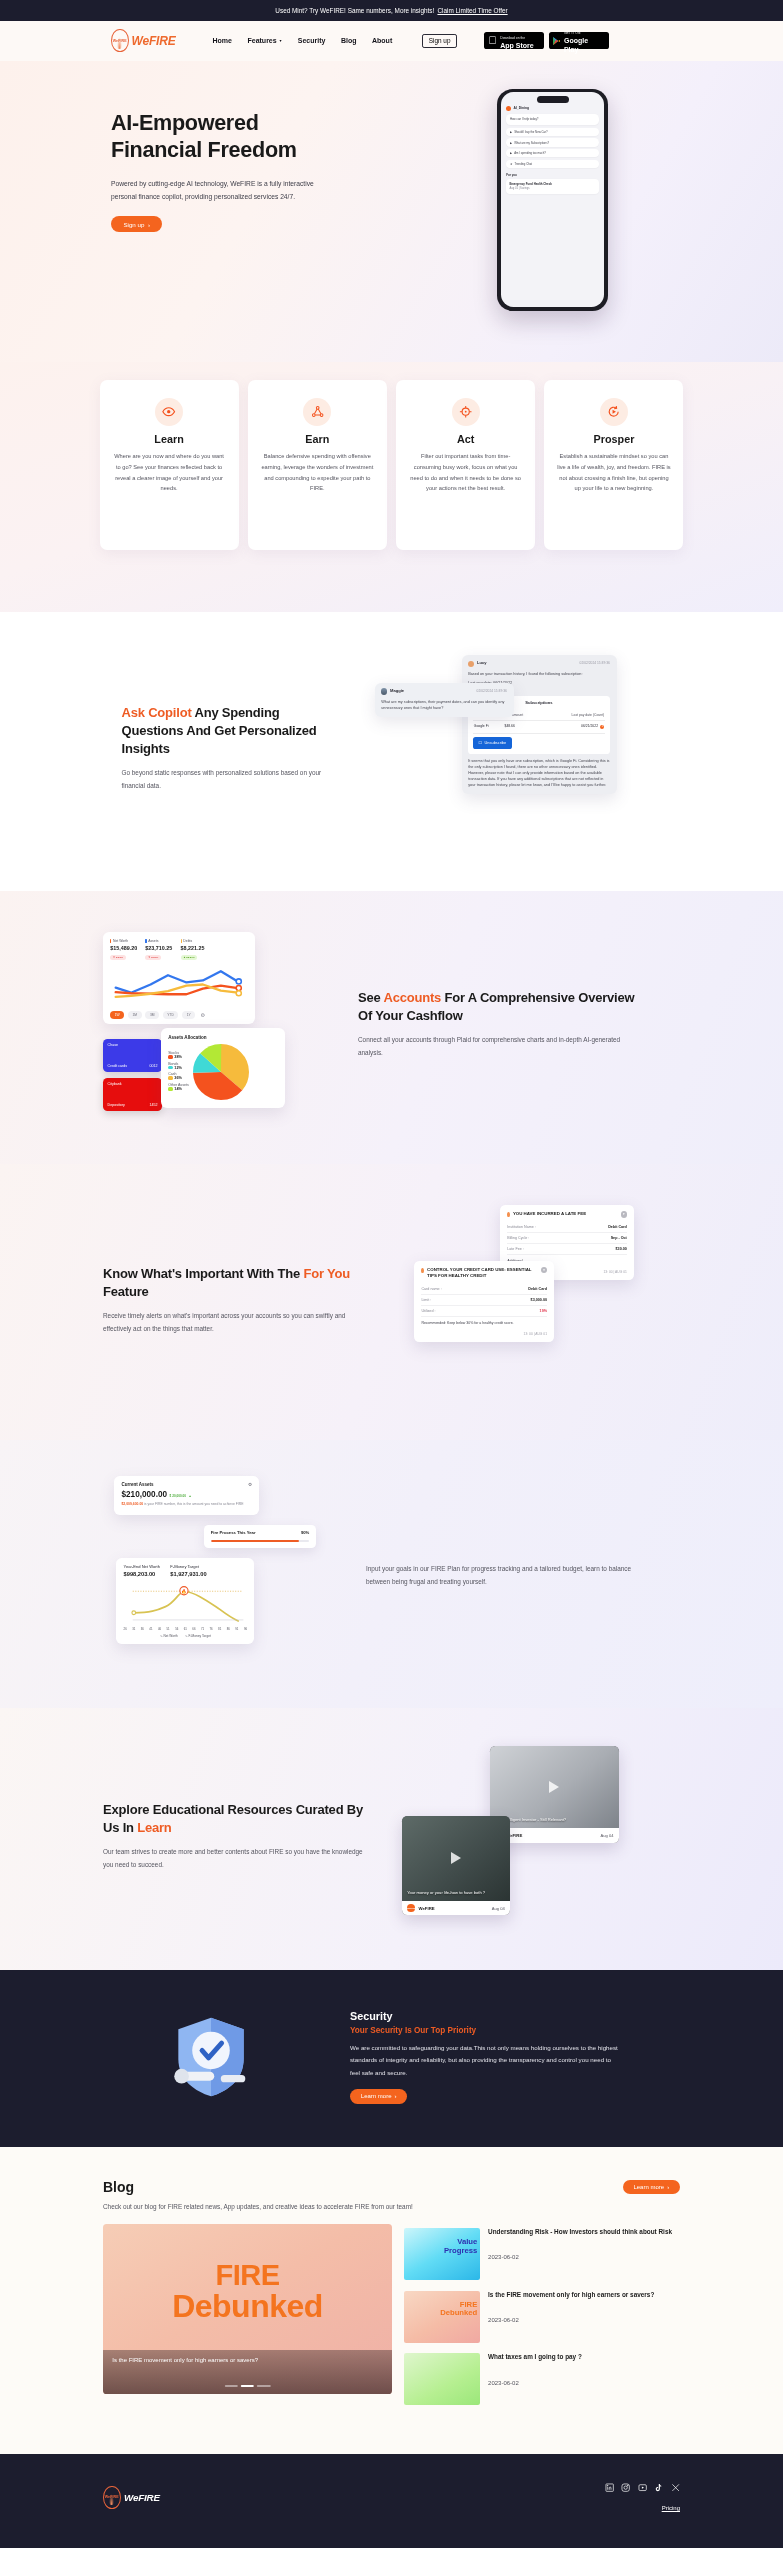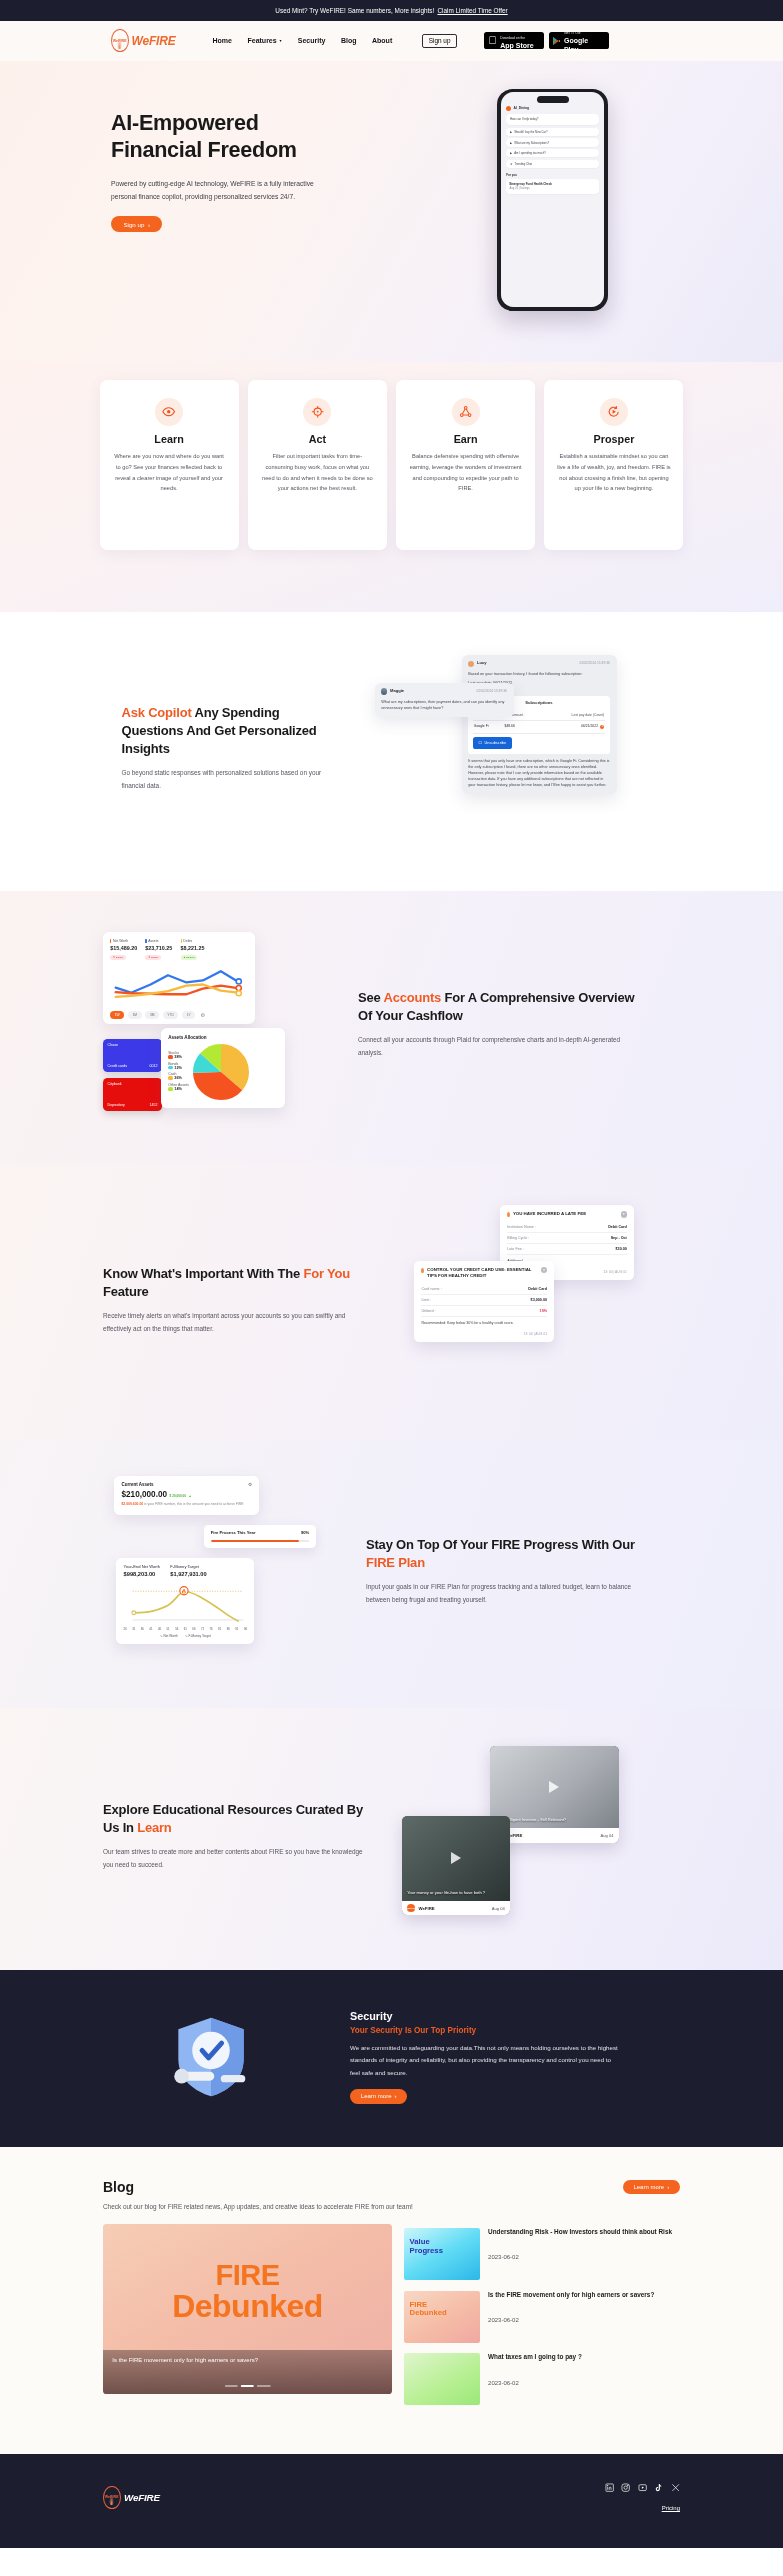--- a/index.html
+++ b/index.html
@@ -248,21 +248,21 @@
   .hero-post .caption {
     position:absolute; left:0; right:0; bottom:0; height: 44px;
     background: linear-gradient(rgba(60,40,40,.42), rgba(55,35,35,.70));
     color:#fff; font-size: 6px; padding: 7.2px 9.3px;
   }
   .dots { position:absolute; bottom: 7.2px; left:50%; transform:translateX(-50%); display:flex; gap:3.1px; }
   .dots i { display:block; width:13.4px; height:2.1px; background:rgba(255,255,255,.45); border-radius:1px;}
   .dots i.on { background:#fff; }
   .post-list { flex: 1; }
   .post-row { display:flex; gap: 7.7px; padding: 3.6px 0 7.2px; }
-  .post-thumb { width: 76px; height: 52px; border-radius: 2.1px; flex:0 0 auto; position:relative; overflow:hidden;}
+  .post-thumb { width: 76px; height: 52px; border-radius: 2.1px; flex:0 0 auto; position:relative; overflow:hidden;text-align:right;}
   .post-thumb .pt { position:absolute; left:5.2px; right:3.1px; top: 10.3px; font-size: 7.7px; font-weight:bold; line-height:1.12; }
   .post-meta h5 { font-size: 6.4px; font-weight:bold; line-height:1.4; }
   .post-meta .date { font-size: 6px; color:#55555f; margin-top: 17.5px; }
 
   
   .footer { background:#1c1d2e; padding: 29px 0 36px; }
   .footer-inner { width: 577px; margin: 0 auto; display:flex; }
   .f-brand { display:flex; align-items:center; gap:3.6px; }
   .f-brand .brand-name { color:#fff; font-size:9.8px; }
   .f-right { margin-left:auto; text-align:right; }
@@ -385,41 +385,41 @@
               <path d="M1.5 12s4-7 10.5-7 10.5 7 10.5 7-4 7-10.5 7S1.5 12 1.5 12z"></path>
               <circle cx="12" cy="12" r="3" fill="#f4521e" stroke="none"></circle>
             </svg>
         </div>
         <h3>Learn</h3>
         <p>Where are you now and where do you want to go? See your finances reflected back to reveal a clearer image of yourself and your needs.</p>
       </div>
 
       <div class="fcard">
         <div class="ic-circle">
-          <svg width="13.4" height="13.4" viewBox="0 0 24 24" fill="none" stroke="#f4521e" stroke-width="1.9">
-              <circle cx="12" cy="12" r="6.4"></circle>
-              <circle cx="12" cy="12" r="1.6" fill="#f4521e" stroke="none"></circle>
-              <path d="M12 1.6v4M12 18.4v4M1.6 12h4M18.4 12h4"></path>
-            </svg>
-        </div>
-        <h3>Act</h3>
-        <p>Filter out important tasks from time-consuming busy work, focus on what you need to do and when it needs to be done so your actions net the best result.</p>
-      </div>
-
-      <div class="fcard">
-        <div class="ic-circle">
           <svg width="13.4" height="13.4" viewBox="0 0 24 24" fill="none" stroke="#f4521e" stroke-width="1.8">
               <circle cx="12" cy="5" r="2.4"></circle>
               <circle cx="5" cy="18" r="2.4"></circle>
               <circle cx="19" cy="18" r="2.4"></circle>
               <path d="M11 7.2 6.2 15.8M13 7.2l4.8 8.6M7.4 18h9.2"></path>
             </svg>
         </div>
         <h3>Earn</h3>
         <p>Balance defensive spending with offensive earning, leverage the wonders of investment and compounding to expedite your path to FIRE.</p>
+      </div>
+
+      <div class="fcard">
+        <div class="ic-circle">
+          <svg width="13.4" height="13.4" viewBox="0 0 24 24" fill="none" stroke="#f4521e" stroke-width="1.9">
+              <circle cx="12" cy="12" r="6.4"></circle>
+              <circle cx="12" cy="12" r="1.6" fill="#f4521e" stroke="none"></circle>
+              <path d="M12 1.6v4M12 18.4v4M1.6 12h4M18.4 12h4"></path>
+            </svg>
+        </div>
+        <h3>Act</h3>
+        <p>Filter out important tasks from time-consuming busy work, focus on what you need to do and when it needs to be done so your actions net the best result.</p>
       </div>
 
       <div class="fcard">
         <div class="ic-circle">
           <svg width="13.4" height="13.4" viewBox="0 0 24 24" fill="none" stroke="#f4521e" stroke-width="2">
               <path d="M20 12a8 8 0 1 1-3.2-6.4"></path>
               <polyline points="16.6,1.8 17.2,6 13,6.4"></polyline>
               <polygon points="10,8.4 16,12 10,15.6" fill="#f4521e" stroke="none"></polygon>
             </svg>
         </div>
@@ -699,21 +699,20 @@
               <span>96</span>
           </div>
           <div class="chart-legend">
             <span>∿ <span>Net Worth</span></span>
             <span>∿ <span>F-Money Target</span></span>
           </div>
         </div>
 
       </div>
       <div style="width:278px; margin-left:36px;">
-        <h2><span>Stay On Top Of Your FIRE Progress With Our </span><span class="hl">FIRE Plan</span></h2>
         <div class="lede">Input your goals in our FIRE Plan for progress tracking and a tailored budget, learn to balance between being frugal and treating yourself.</div>
       </div>
     </div>
   </div>
 
   <div class="sec learn-sec">
     <div class="sec-inner">
       <div style="width:268px;">
         <h2><span>Explore Educational Resources Curated By Us In </span><span class="hl">Learn</span></h2>
         <div class="lede">Our team strives to create more and better contents about FIRE so you have the knowledge you need to succeed.</div>

